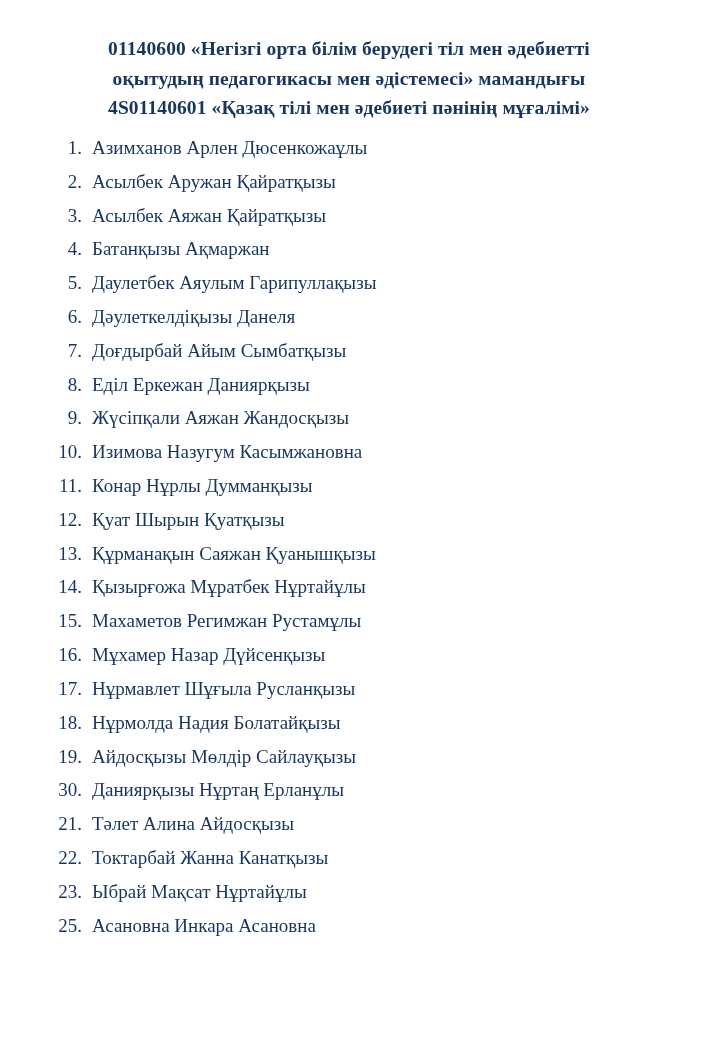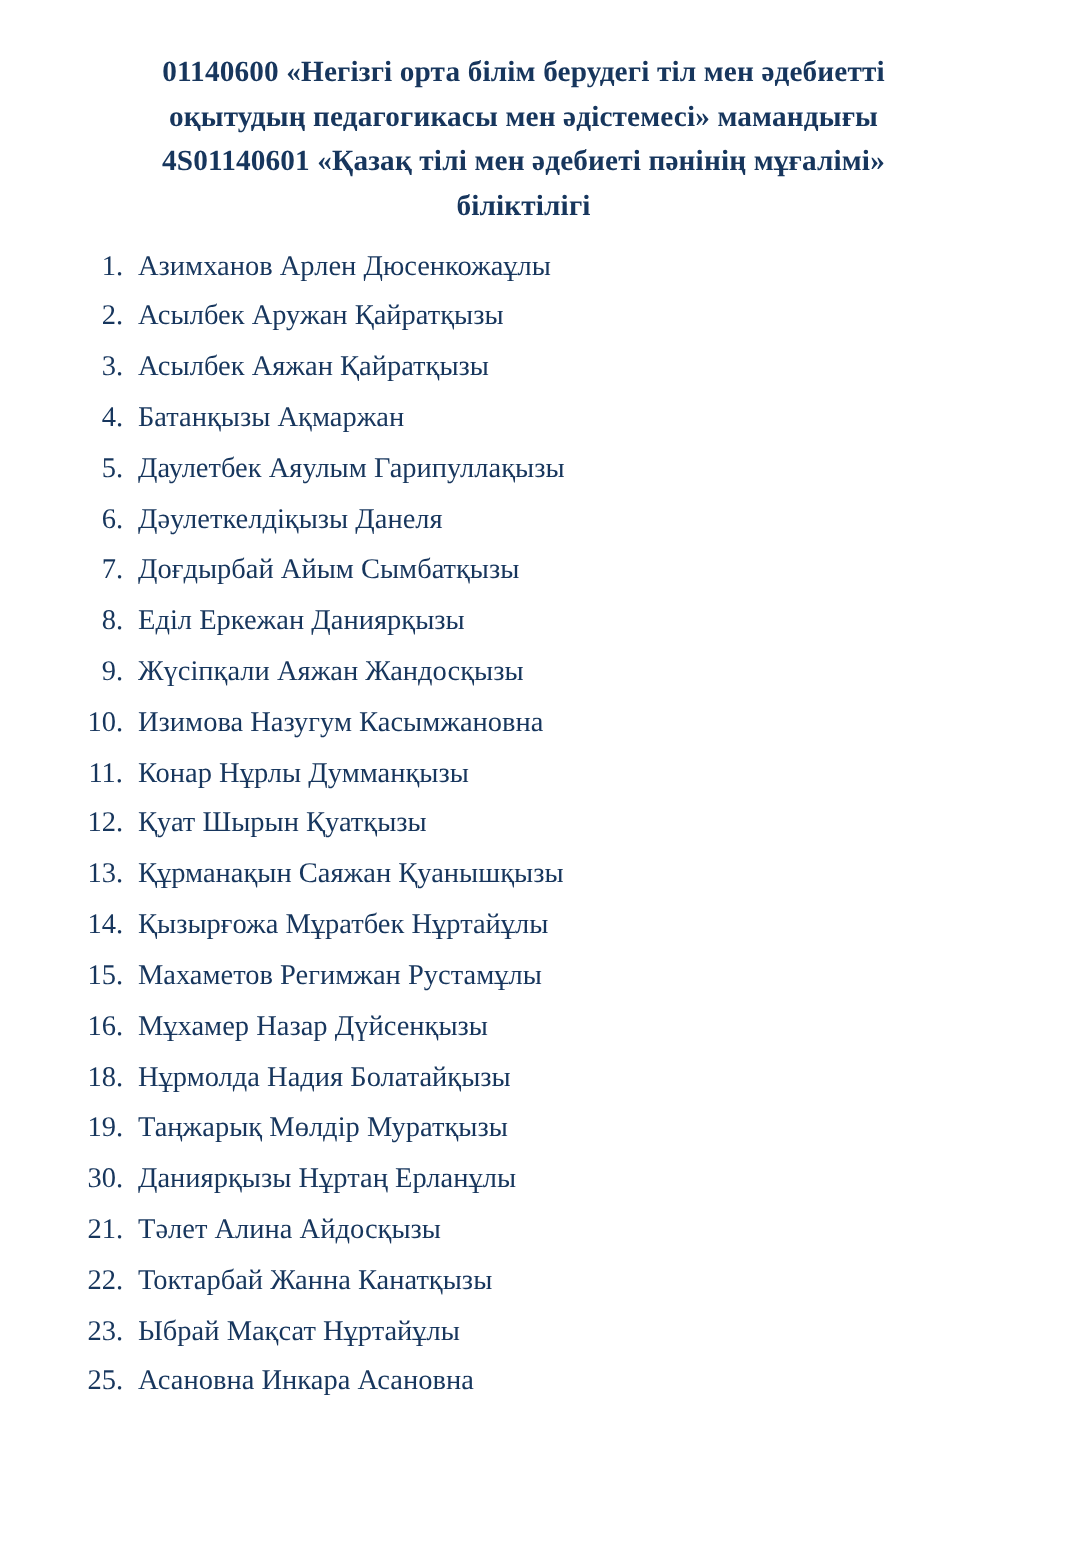--- a/index.html
+++ b/index.html
@@ -60,21 +60,20 @@
 </style>
 </head>
 <body>
 
 <div class="page">
 
   <div class="doc-title">
     <span class="line">01140600 «Негізгі орта білім берудегі тіл мен әдебиетті</span>
     <span class="line">оқытудың педагогикасы мен әдістемесі» мамандығы</span>
     <span class="line">4S01140601 «Қазақ тілі мен әдебиеті пәнінің  мұғалімі»</span>
-    <span class="line">біліктілігі</span>
   </div>
 
   <ol class="name-list" id="name-list">
       <li class="name-row">
         <span class="name-num">1.</span>
         <span class="name-text">Азимханов Арлен Дюсенкожаұлы</span>
       </li>
       <li class="name-row">
         <span class="name-num">2.</span>
         <span class="name-text">Асылбек Аружан Қайратқызы</span>
@@ -129,26 +128,30 @@
       </li>
       <li class="name-row">
         <span class="name-num">15.</span>
         <span class="name-text">Махаметов Регимжан Рустамұлы</span>
       </li>
       <li class="name-row">
         <span class="name-num">16.</span>
         <span class="name-text">Мұхамер Назар Дүйсенқызы</span>
       </li>
       <li class="name-row">
+        <span class="name-num">17.</span>
+        <span class="name-text">Нұрмавлет Шұғыла Русланқызы</span>
+      </li>
+      <li class="name-row">
         <span class="name-num">18.</span>
         <span class="name-text">Нұрмолда Надия Болатайқызы</span>
       </li>
       <li class="name-row">
         <span class="name-num">19.</span>
-        <span class="name-text">Таңжарық Мөлдір Муратқызы</span>
+        <span class="name-text">Айдосқызы Мөлдір Сайлауқызы</span>
       </li>
       <li class="name-row">
         <span class="name-num">30.</span>
         <span class="name-text">Даниярқызы Нұртаң Ерланұлы</span>
       </li>
       <li class="name-row">
         <span class="name-num">21.</span>
         <span class="name-text">Тәлет Алина  Айдосқызы</span>
       </li>
       <li class="name-row">

